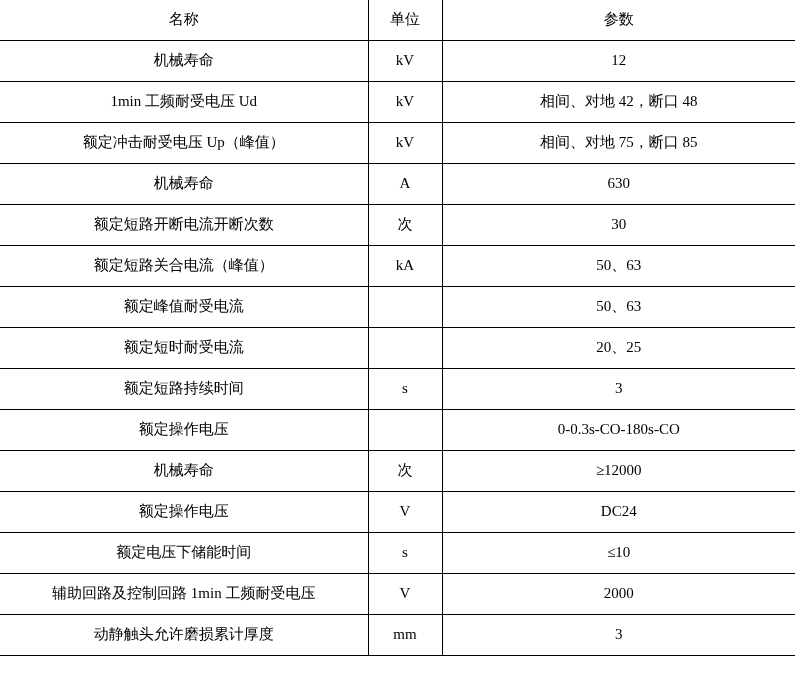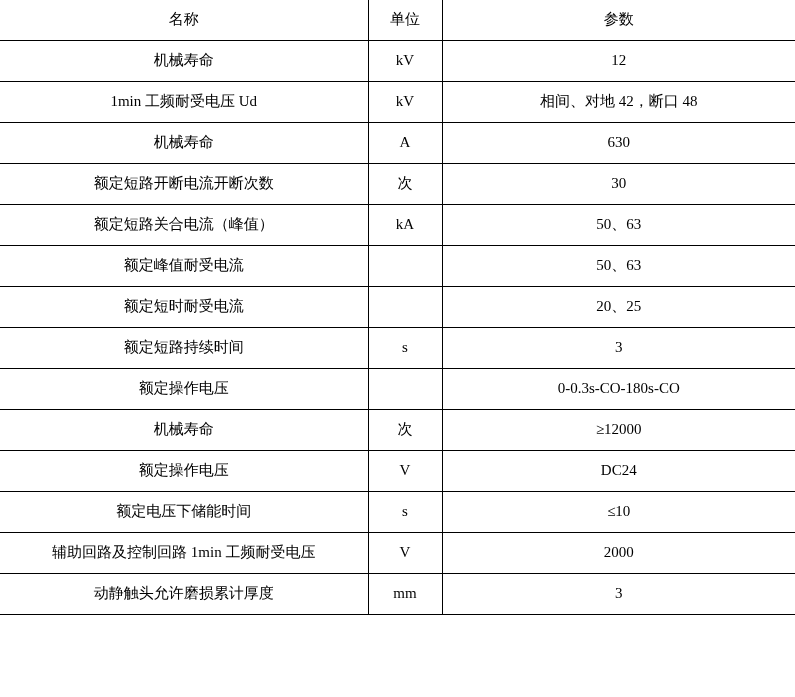--- a/index.html
+++ b/index.html
@@ -77,20 +77,25 @@
       <td>机械寿命</td>
       <td>kV</td>
       <td>12</td>
     </tr>
     <tr>
       <td>1min 工频耐受电压 Ud</td>
       <td>kV</td>
       <td>相间、对地 42，断口 48</td>
     </tr>
     <tr>
+      <td>额定冲击耐受电压 Up（峰值）</td>
+      <td>kV</td>
+      <td>相间、对地 75，断口 85</td>
+    </tr>
+    <tr>
       <td>机械寿命</td>
       <td>A</td>
       <td>630</td>
     </tr>
     <tr>
       <td>额定短路开断电流开断次数</td>
       <td>次</td>
       <td>30</td>
     </tr>
     <tr>

